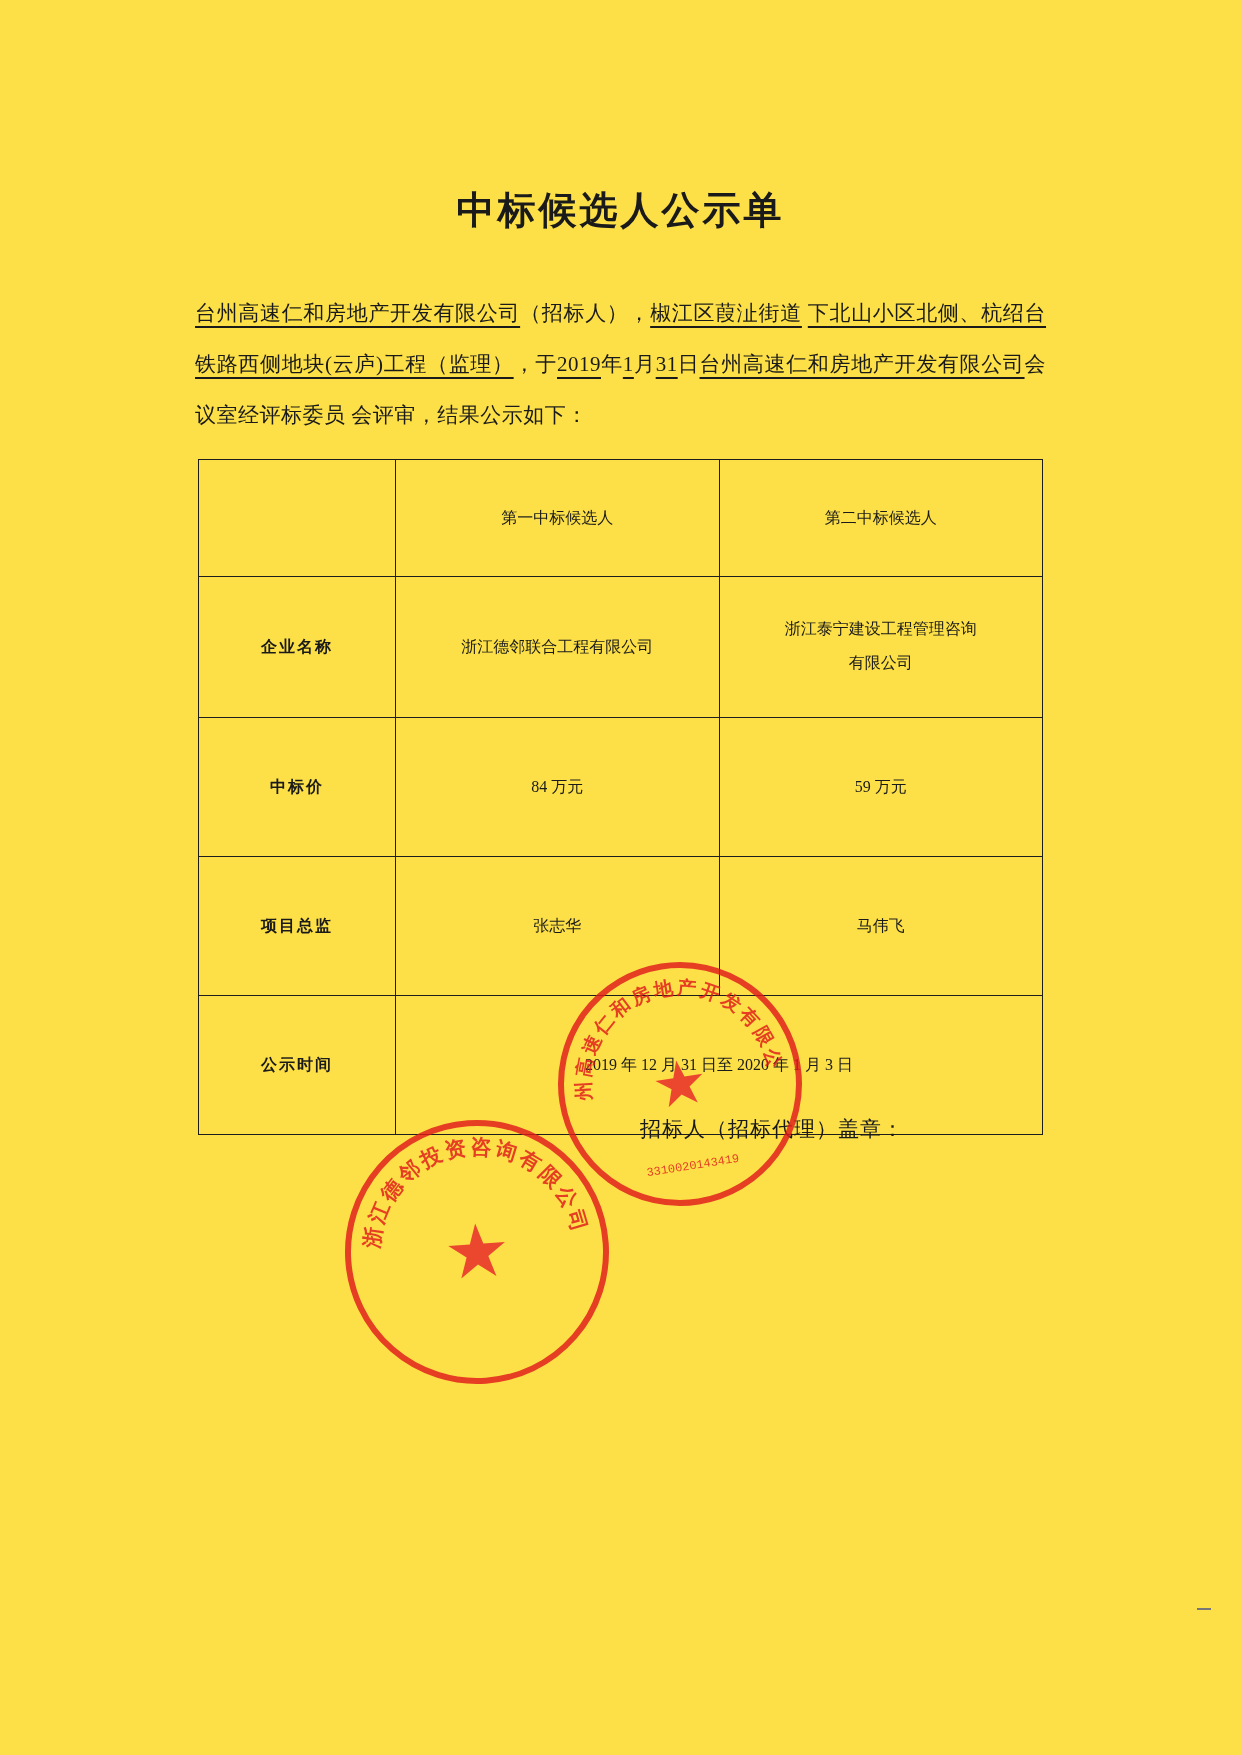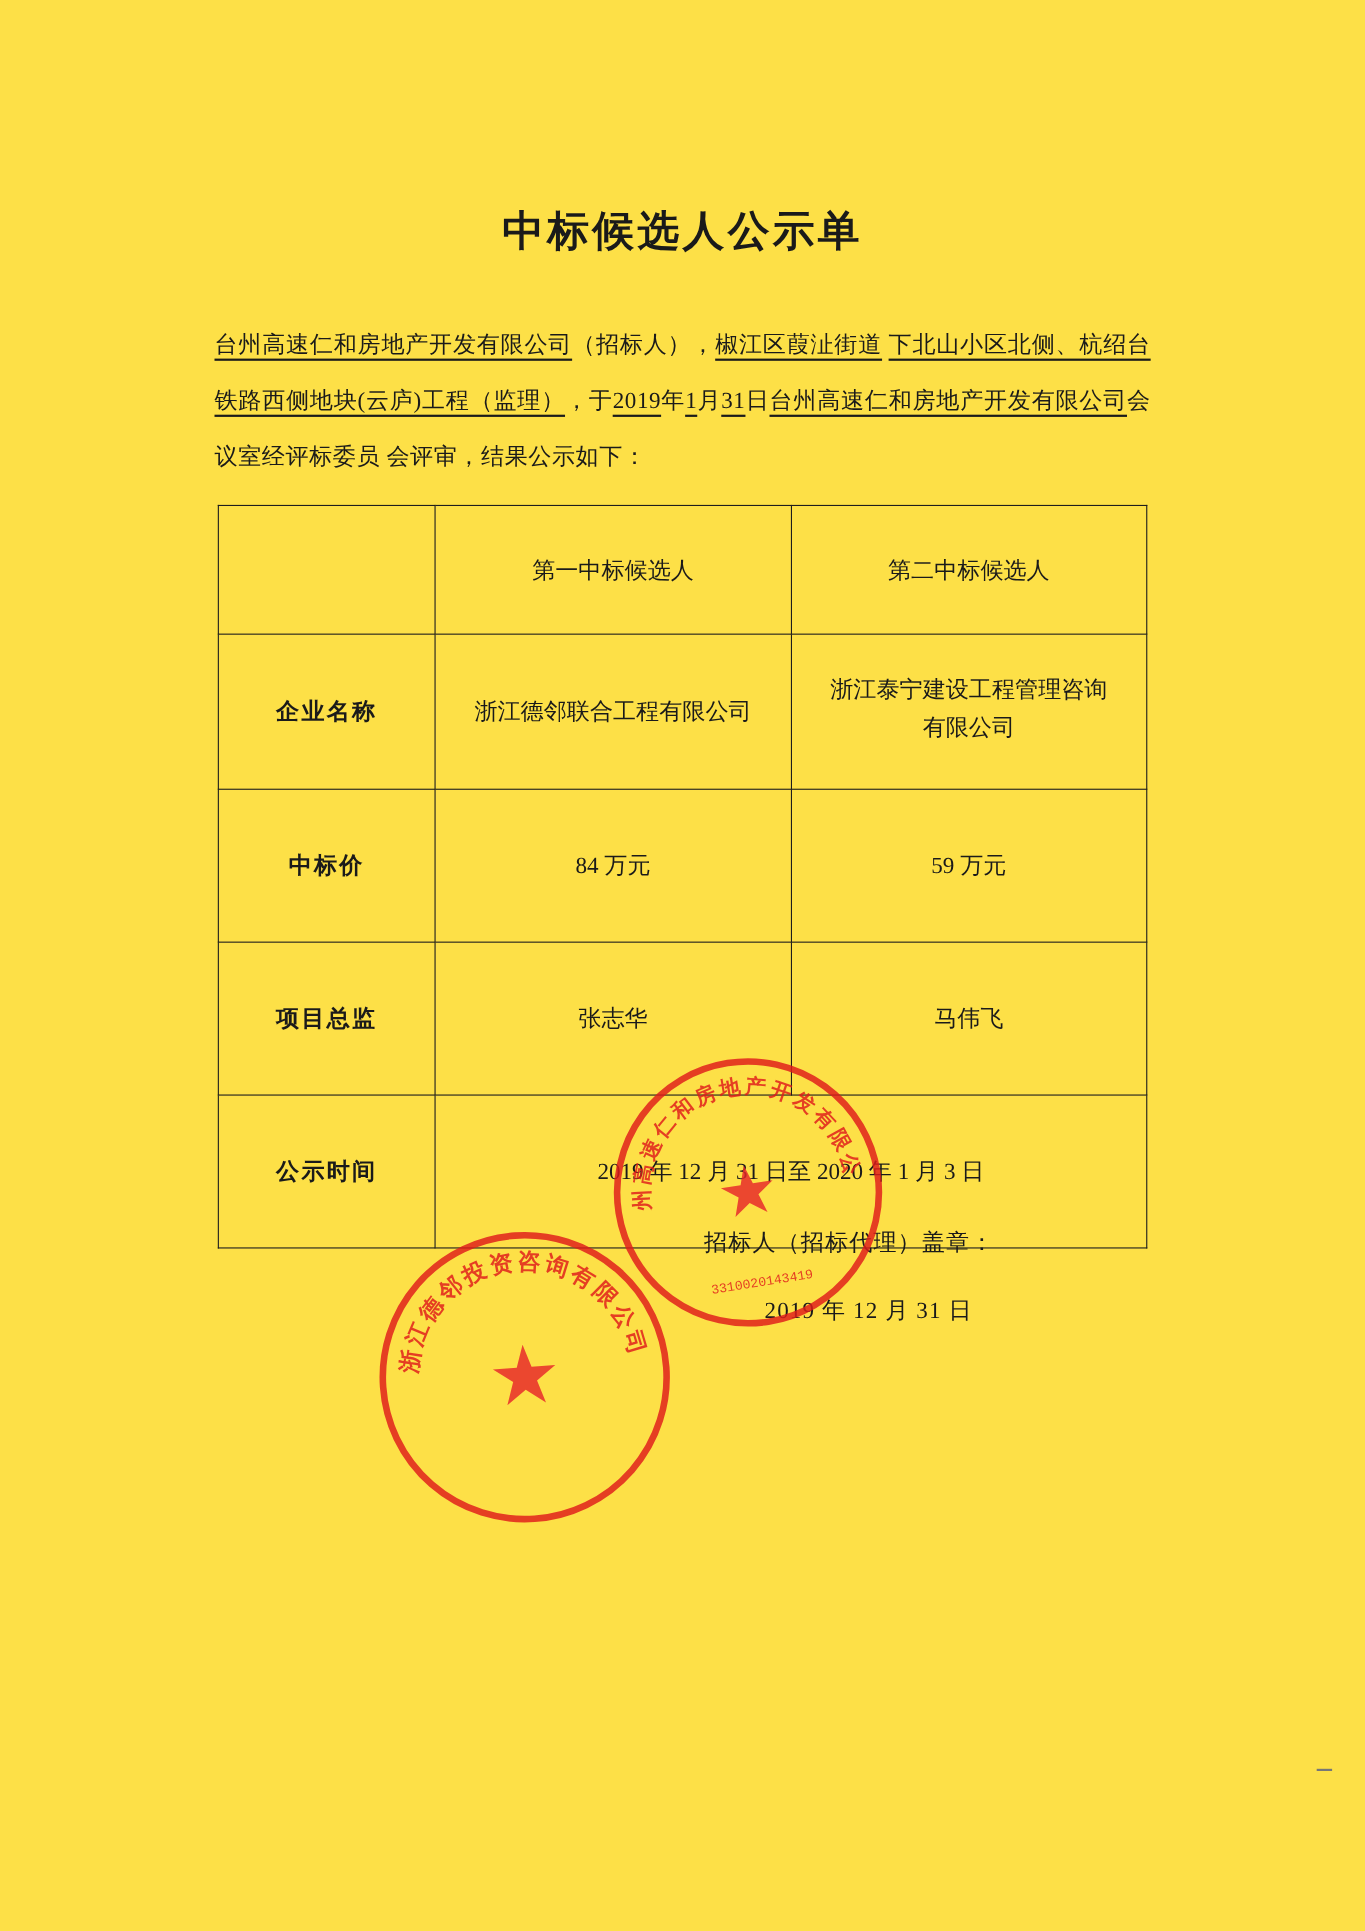--- a/index.html
+++ b/index.html
@@ -41,21 +41,21 @@
   .tbl {
     margin: 18px auto 0 auto;
     width: 845px;
     border-collapse: collapse;
     table-layout: fixed;
   }
   .tbl td {
     border: 1.5px solid #1d1d1d;
     text-align: center;
     vertical-align: middle;
-    font-size: 21px;
+    font-size: 16px;
     line-height: 34px;
     padding: 10px 8px;
   }
   .tbl td.label {
     width: 180px;
     letter-spacing: 2px;
     font-weight: bold;
   }
   .row-head td { height: 96px; }
   .row-name td { height: 120px; }
@@ -176,21 +176,20 @@
     </tr>
     <tr class="row-time">
       <td class="label">公示时间</td>
       <td colspan="2">2019 年 12 月 31 日至 2020 年 1 月 3 日</td>
     </tr>
   </tbody>
     </table>
 
   <div class="sign-block">
     <div>招标人（招标代理）盖章：</div>
-    <div class="sign-date">2019 年 12 月 31 日</div>
   </div>
 
   <div class="stamp stamp-1">
     <div class="arc-text">
       <svg viewBox="0 0 232 232">
         <defs>
           <path id="arc1" d="M 26 116 A 90 90 0 1 1 206 116"></path>
         </defs>
         <text text-anchor="middle">
           <textPath href="#arc1" startOffset="50%">台州高速仁和房地产开发有限公司</textPath>

